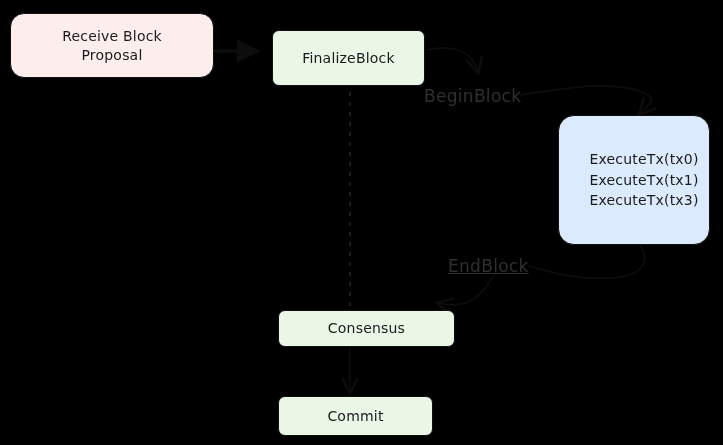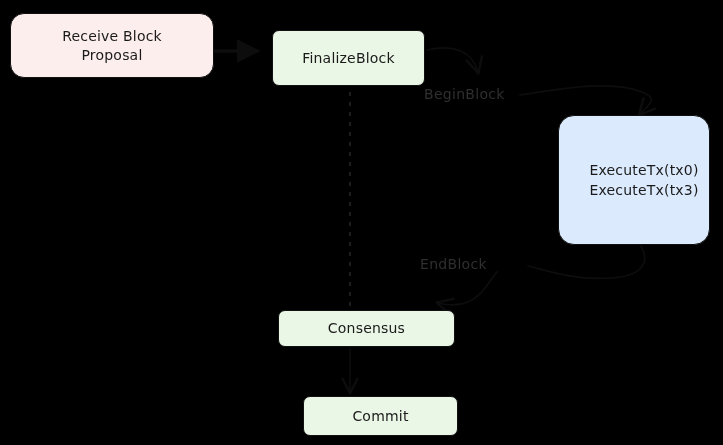--- a/index.html
+++ b/index.html
@@ -76,39 +76,38 @@
     justify-content: center;
     padding-left: 20px;
   }
   #node-consensus {
     left: 278px; top: 310px; width: 177px; height: 37px;
     font-size: 14px;
   }
   #node-commit {
     left: 278px; top: 396px; width: 155px; height: 40px;
     font-size: 14px;
-    margin-left: 25px;
   }
   .tx-line {
     display: block;
     margin: 1px 0;
   }
 
   
   .edge-label {
     position: absolute;
     color: #2f2f2f;
     font-family: "DejaVu Sans", sans-serif;
-    font-size: 14px;
+    font-size: 17px;
     letter-spacing: 0.3px;
     white-space: nowrap;
     background: transparent;
   }
   #edge-label-begin-block { left: 424px; top: 86px; }
-  #edge-label-end-block   { left: 420px; top: 256px; }
+  #edge-label-end-block   { left: 448px; top: 256px; text-decoration: underline; }
 </style>
 </head>
 <body>
 
 <div id="diagram-root">
 
   <svg id="edge-layer" viewBox="0 0 723 445" width="723" height="445" xmlns="http://www.w3.org/2000/svg">
 
     <defs>
       <marker id="arrow-solid" viewBox="0 0 10 10" refX="9" refY="5" markerWidth="7" markerHeight="7" orient="auto-start-reverse">
@@ -152,20 +151,21 @@
 
   <div class="edge-label" id="edge-label-end-block">EndBlock</div>
 
   <div class="node node-pink" id="node-receive-block-proposal">Receive Block
 Proposal</div>
 
   <div class="node node-green" id="node-finalize-block">FinalizeBlock</div>
 
   <div class="node node-blue" id="node-execute-tx">
     <span class="tx-line">ExecuteTx(tx0)</span>
+    <span class="tx-line">ExecuteTx(tx1)</span>
     <span class="tx-line">ExecuteTx(tx3)</span>
   </div>
 
   <div class="node node-green" id="node-consensus">Consensus</div>
 
   <div class="node node-green" id="node-commit">Commit</div>
 
 </div>
 
 </body></html>

